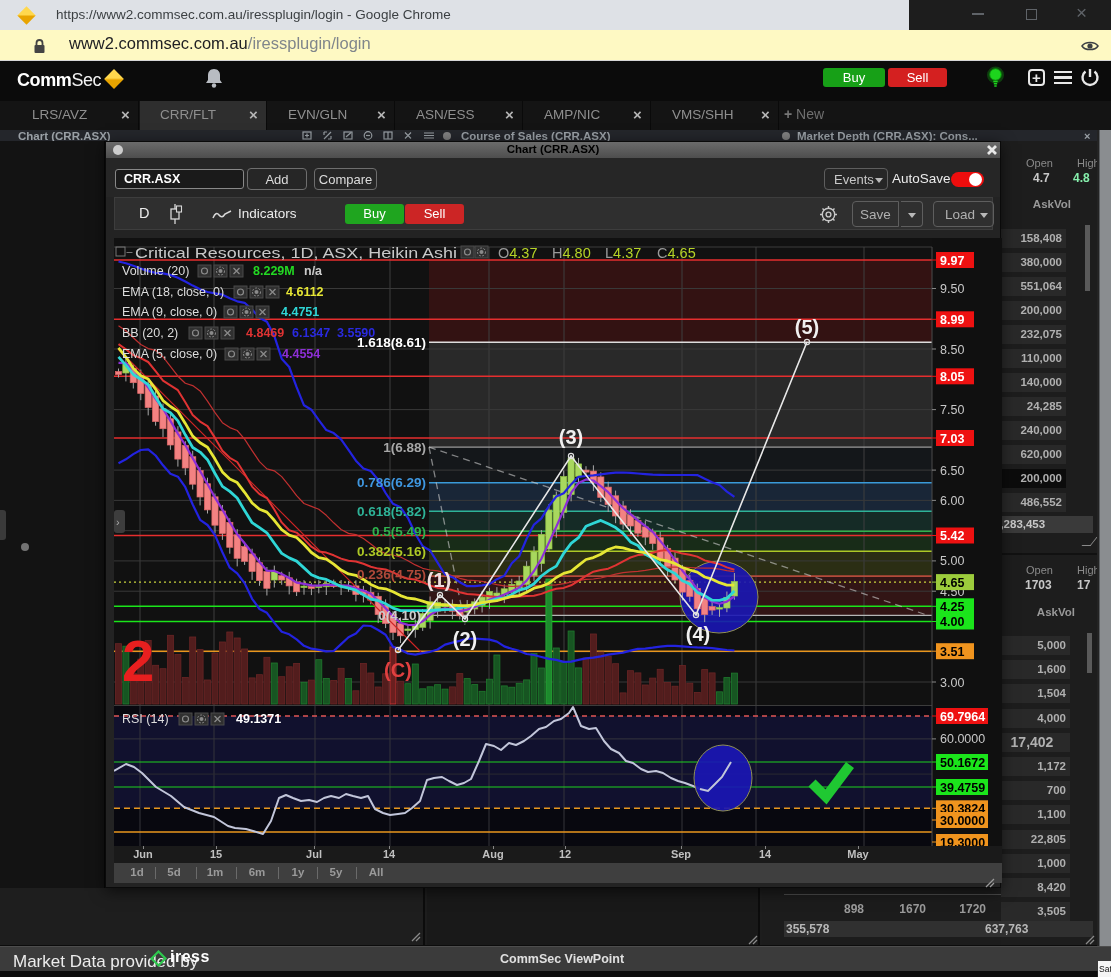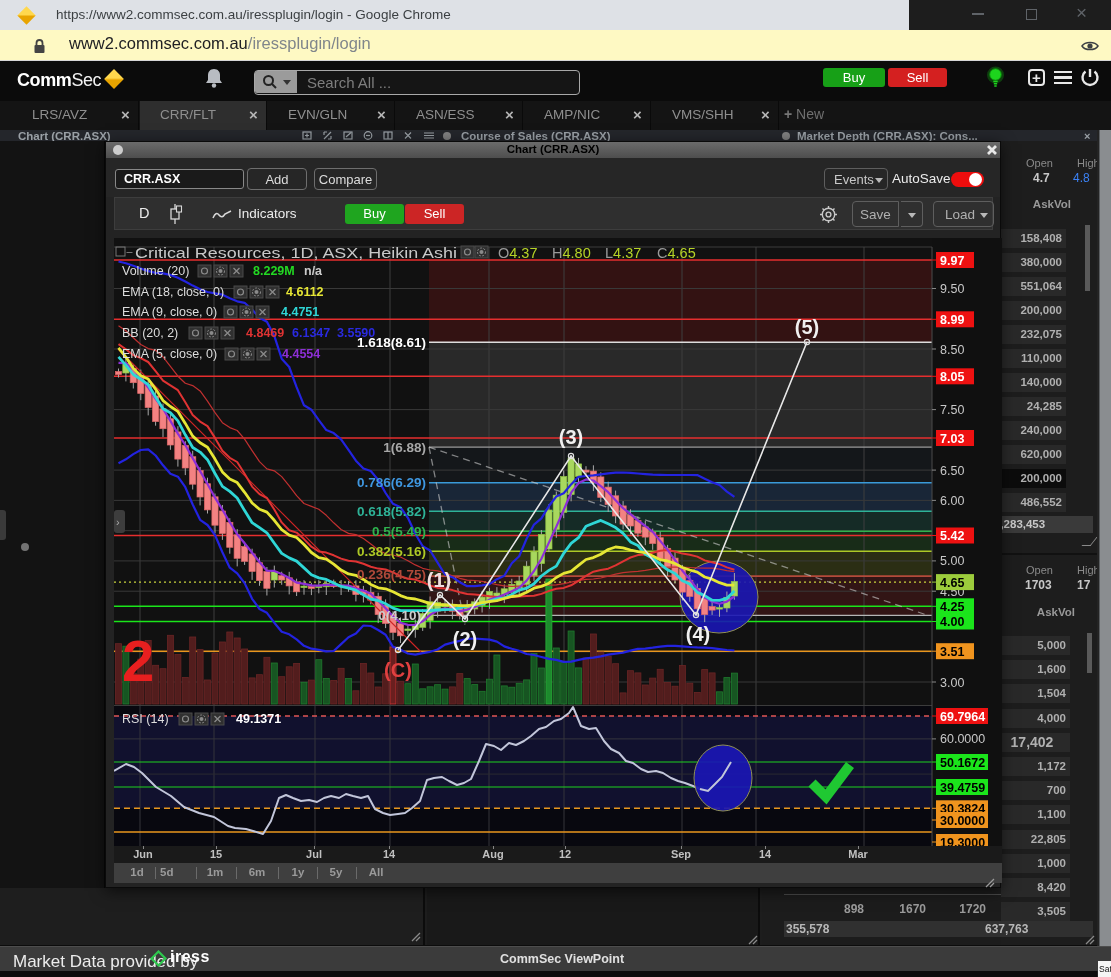--- a/index.html
+++ b/index.html
@@ -27,30 +27,20 @@
     </svg>
 </div>
 
 <div class="abs" style="left:0;top:61px;width:1111px;height:40px;background:#0b0b0b;">
   <div class="abs" style="left:17px;top:9px;font-size:18px;color:#fff;letter-spacing:-0.4px;"><b>Comm</b><span style="color:#f2f2f2;">Sec</span></div>
   <div class="abs diamond" style="left:107px;top:11px;width:14px;height:14px;"></div>
   <svg class="abs" style="left:203px;top:5px;" width="22" height="26">
       <path d="M11,3 C7,3 5,6 5,9 L5,14 L3,17 L19,17 L17,14 L17,9 C17,6 15,3 11,3 Z" fill="#b8bcc2"></path>
       <circle cx="11" cy="19.5" r="2.2" fill="#b8bcc2"></circle>
     </svg>
-  <div class="abs" style="left:254px;top:9px;width:326px;height:25px;background:#151515;border:1.5px solid #a8a8a8;border-radius:4px;">
-    <div class="abs" style="left:0;top:0;width:42px;height:22px;background:#9b9b9b;border-radius:2px 0 0 2px;">
-      <svg class="abs" style="left:7px;top:3px;" width="16" height="16">
-          <circle cx="6.5" cy="6.5" r="4.5" fill="none" stroke="#222" stroke-width="2"></circle>
-          <line x1="10" y1="10" x2="14" y2="14" stroke="#222" stroke-width="2"></line>
-        </svg>
-      <div class="abs" style="left:28px;top:9px;width:0;height:0;border-left:4.5px solid transparent;border-right:4.5px solid transparent;border-top:5.5px solid #333;"></div>
-    </div>
-    <div class="abs" style="left:52px;top:3px;font-size:15px;color:#7e7e7e;">Search All ...</div>
-  </div>
   <div class="abs" style="left:823px;top:7px;width:62px;height:19px;background:#17a017;border-radius:3px;color:#fff;font-size:13px;text-align:center;line-height:19px;">Buy</div>
   <div class="abs" style="left:888px;top:7px;width:59px;height:19px;background:#d42020;border-radius:3px;color:#fff;font-size:13px;text-align:center;line-height:19px;">Sell</div>
   <svg class="abs" style="left:984px;top:4px;" width="23" height="27">
       <circle cx="11.5" cy="10" r="8.5" fill="#18c818" opacity="0.28"></circle>
       <circle cx="11.5" cy="9.5" r="5.8" fill="#1dd41d"></circle>
       <circle cx="11.5" cy="9.5" r="5.8" fill="none" stroke="#0a8a0a" stroke-width="1"></circle>
       <path d="M9.3,16.5 h4.4 M9.8,18.7 h3.4 M10.3,20.9 h2.4" stroke="#1dd41d" stroke-width="1.5"></path>
     </svg>
   <div class="abs" style="left:1028px;top:8px;width:17px;height:17px;border:2px solid #e8e8e8;border-radius:4px;color:#e8e8e8;font-size:15px;font-weight:bold;text-align:center;line-height:13px;">+</div>
   <div class="abs" style="left:1054px;top:10px;width:18px;height:13px;border-top:2.5px solid #e8e8e8;border-bottom:2.5px solid #e8e8e8;">
@@ -115,21 +105,21 @@
 <div class="abs" style="left:1084px;top:130px;font-size:11px;font-weight:bold;color:#9aa0a6;">×</div>
 
 <div class="abs" style="left:0;top:141px;width:105px;height:804px;background:#131313;border-right:1px solid #070707;"></div>
 <div class="abs" style="left:0;top:510px;width:6px;height:30px;background:#3a3a3a;border-radius:0 3px 3px 0;"></div>
 <div class="abs" style="left:21px;top:543px;width:8px;height:8px;border-radius:50%;background:#737373;"></div>
 
 <div class="abs" style="left:1001px;top:141px;width:96px;height:804px;background:#1d1d1d;overflow:hidden;">
 <div class="abs" style="left:25px;top:16px;font-size:11px;color:#8a8a8a;">Open</div>
 <div class="abs" style="left:32px;top:30px;font-size:12px;font-weight:bold;color:#c8c8c8;">4.7</div>
 <div class="abs" style="left:76px;top:16px;font-size:11px;color:#8a8a8a;">High</div>
-<div class="abs" style="left:72px;top:30px;font-size:12px;font-weight:normal;color:#3b82f6;">4.8</div>
+<div class="abs" style="left:72px;top:30px;font-size:12px;font-weight:bold;color:#86efac;">4.8</div>
 <div class="abs" style="left:8px;top:57px;width:62px;height:14px;font-size:11.5px;font-weight:bold;color:#999;text-align:right;">AskVol</div>
 <div class="abs" style="left:-7px;top:88px;width:72px;height:19px;background:#292929;font-size:11.5px;font-weight:bold;color:#b0b0b0;text-align:right;padding-right:4px;line-height:19px;left:-7px;">158,408</div>
 <div class="abs" style="left:-7px;top:112px;width:72px;height:19px;background:#292929;font-size:11.5px;font-weight:bold;color:#b0b0b0;text-align:right;padding-right:4px;line-height:19px;left:-7px;">380,000</div>
 <div class="abs" style="left:-7px;top:136px;width:72px;height:19px;background:#292929;font-size:11.5px;font-weight:bold;color:#b0b0b0;text-align:right;padding-right:4px;line-height:19px;left:-7px;">551,064</div>
 <div class="abs" style="left:-7px;top:160px;width:72px;height:19px;background:#292929;font-size:11.5px;font-weight:bold;color:#b0b0b0;text-align:right;padding-right:4px;line-height:19px;left:-7px;">200,000</div>
 <div class="abs" style="left:-7px;top:184px;width:72px;height:19px;background:#292929;font-size:11.5px;font-weight:bold;color:#b0b0b0;text-align:right;padding-right:4px;line-height:19px;left:-7px;">232,075</div>
 <div class="abs" style="left:-7px;top:208px;width:72px;height:19px;background:#292929;font-size:11.5px;font-weight:bold;color:#b0b0b0;text-align:right;padding-right:4px;line-height:19px;left:-7px;">110,000</div>
 <div class="abs" style="left:-7px;top:232px;width:72px;height:19px;background:#292929;font-size:11.5px;font-weight:bold;color:#b0b0b0;text-align:right;padding-right:4px;line-height:19px;left:-7px;">140,000</div>
 <div class="abs" style="left:-7px;top:256px;width:72px;height:19px;background:#292929;font-size:11.5px;font-weight:bold;color:#b0b0b0;text-align:right;padding-right:4px;line-height:19px;left:-7px;">24,285</div>
 <div class="abs" style="left:-7px;top:280px;width:72px;height:19px;background:#292929;font-size:11.5px;font-weight:bold;color:#b0b0b0;text-align:right;padding-right:4px;line-height:19px;left:-7px;">240,000</div>
@@ -748,26 +738,26 @@
 <div class="abs" style="left:261px;top:2px;width:28px;text-align:center;font-size:11px;font-weight:bold;color:#c0c0c0;">14</div>
 <div class="abs" style="left:275px;top:0;width:1px;height:3px;background:#888;"></div>
 <div class="abs" style="left:365px;top:2px;width:28px;text-align:center;font-size:11px;font-weight:bold;color:#c0c0c0;">Aug</div>
 <div class="abs" style="left:379px;top:0;width:1px;height:3px;background:#888;"></div>
 <div class="abs" style="left:437px;top:2px;width:28px;text-align:center;font-size:11px;font-weight:bold;color:#c0c0c0;">12</div>
 <div class="abs" style="left:451px;top:0;width:1px;height:3px;background:#888;"></div>
 <div class="abs" style="left:553px;top:2px;width:28px;text-align:center;font-size:11px;font-weight:bold;color:#c0c0c0;">Sep</div>
 <div class="abs" style="left:567px;top:0;width:1px;height:3px;background:#888;"></div>
 <div class="abs" style="left:637px;top:2px;width:28px;text-align:center;font-size:11px;font-weight:bold;color:#c0c0c0;">14</div>
 <div class="abs" style="left:651px;top:0;width:1px;height:3px;background:#888;"></div>
-<div class="abs" style="left:730px;top:2px;width:28px;text-align:center;font-size:11px;font-weight:bold;color:#c0c0c0;">Mar</div>
+<div class="abs" style="left:730px;top:2px;width:28px;text-align:center;font-size:11px;font-weight:bold;color:#c0c0c0;">May</div>
 <div class="abs" style="left:744px;top:0;width:1px;height:3px;background:#888;"></div>
 </div>
 <div class="abs" style="left:8px;top:721px;width:888px;height:20px;background:#3f3f3f;">
 <div class="abs" style="left:9px;top:3px;width:28px;text-align:center;font-size:11.5px;font-weight:bold;color:#9a9a9a;">1d</div>
-<div class="abs" style="left:46px;top:3px;width:28px;text-align:left;font-size:11.5px;font-weight:bold;color:#9a9a9a;">5d</div>
+<div class="abs" style="left:46px;top:3px;width:28px;text-align:center;font-size:11.5px;font-weight:bold;color:#9a9a9a;">5d</div>
 <div class="abs" style="left:87px;top:3px;width:28px;text-align:center;font-size:11.5px;font-weight:bold;color:#9a9a9a;">1m</div>
 <div class="abs" style="left:129px;top:3px;width:28px;text-align:center;font-size:11.5px;font-weight:bold;color:#9a9a9a;">6m</div>
 <div class="abs" style="left:170px;top:3px;width:28px;text-align:center;font-size:11.5px;font-weight:bold;color:#9a9a9a;">1y</div>
 <div class="abs" style="left:208px;top:3px;width:28px;text-align:center;font-size:11.5px;font-weight:bold;color:#9a9a9a;">5y</div>
 <div class="abs" style="left:248px;top:3px;width:28px;text-align:center;font-size:11.5px;font-weight:bold;color:#9a9a9a;">All</div>
 <div class="abs" style="left:41px;top:4px;width:1px;height:12px;background:#6a6a6a;"></div>
 <div class="abs" style="left:82px;top:4px;width:1px;height:12px;background:#6a6a6a;"></div>
 <div class="abs" style="left:122px;top:4px;width:1px;height:12px;background:#6a6a6a;"></div>
 <div class="abs" style="left:164px;top:4px;width:1px;height:12px;background:#6a6a6a;"></div>
 <div class="abs" style="left:203px;top:4px;width:1px;height:12px;background:#6a6a6a;"></div>

